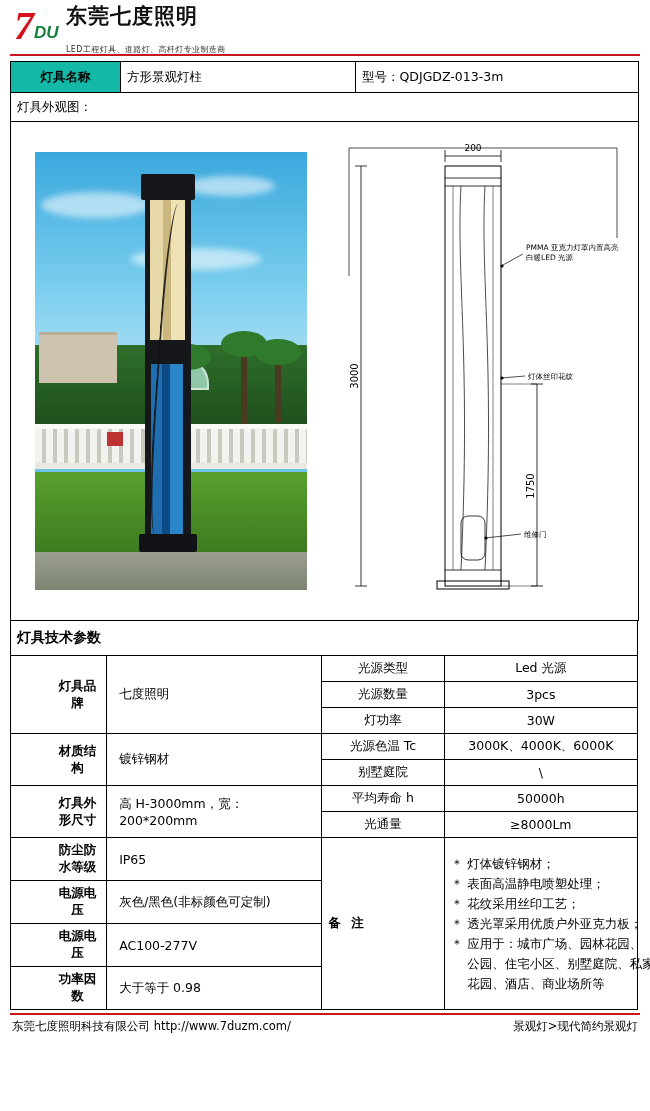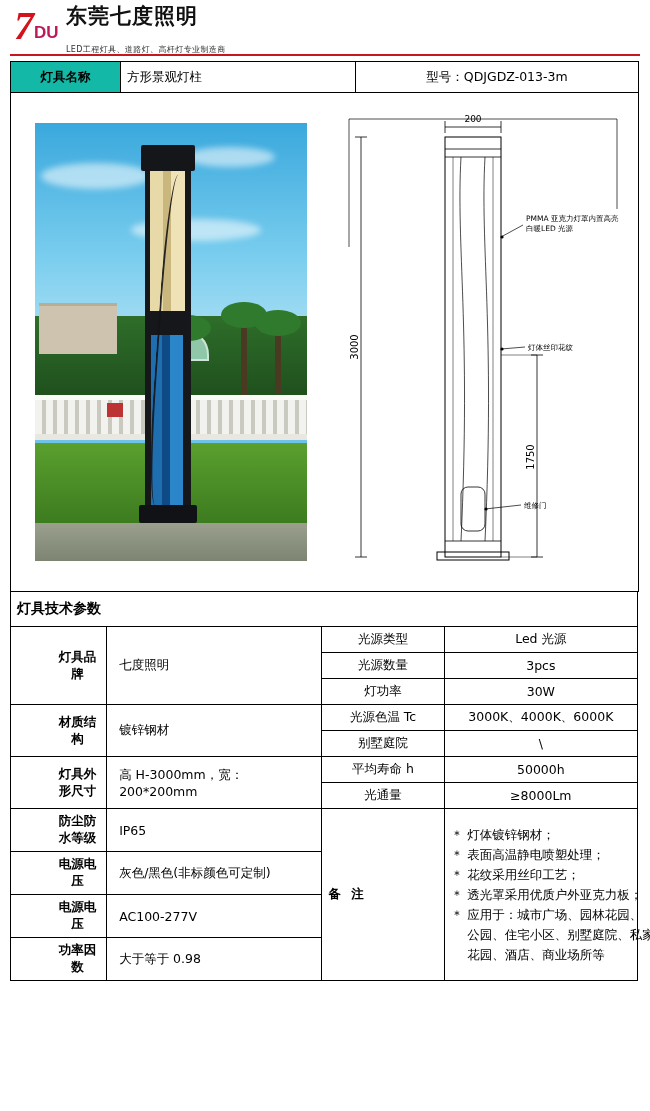--- a/index.html
+++ b/index.html
@@ -47,21 +47,22 @@
     color: #d4121c;
     line-height: 40px;
   }
   .logo-du {
     position: absolute;
     left: 20px;
     top: 16px;
     font-family: "Liberation Sans", sans-serif;
     font-size: 17px;
     font-weight: bold;
-    color: #be185d;
+    font-style: italic;
+    color: #15803d;
     line-height: 18px;
   }
   .logo-text {
     display: flex;
     flex-direction: column;
     justify-content: center;
   }
   .logo-title {
     font-family: "DejaVu Sans", sans-serif;
     font-size: 21px;
@@ -105,21 +106,21 @@
   .shaded {
     background: #14b8a6;
     text-align: center;
     font-weight: bold;
   }
   .row-name td { height: 22px; }
   .name-value {
     padding-left: 10px;
   }
   .model-cell {
-    text-align: center;
+    text-align: left;
     padding-right: 8px;
     font-size: 12.5px;
   }
   .appearance-label {
     height: 20px;
     padding-left: 8px;
   }
 
   
   .media-cell {
@@ -392,20 +393,23 @@
     <colgroup>
       <col style="width:110px">
       <col style="width:235px">
       <col style="width:283px">
     </colgroup>
     <tbody>
       <tr class="row-name">
         <td class="shaded">灯具名称</td>
         <td class="name-value">方形景观灯柱</td>
         <td class="model-cell">型号：QDJGDZ-013-3m</td>
+      </tr>
+      <tr>
+        <td class="appearance-label" colspan="3">灯具外观图：</td>
       </tr>
       <tr>
         <td class="media-cell" colspan="3">
           <div class="media-wrap">
 
             <div class="photo-side">
               <div class="photo">
                 <div class="sky"></div>
                 <div class="cloud c1"></div>
                 <div class="cloud c2"></div>
@@ -568,14 +572,19 @@
         <td class="lbl">电源电压</td>
         <td class="val">AC100-277V</td>
       </tr>
       <tr>
         <td class="lbl">功率因数</td>
         <td class="val">大于等于 0.98</td>
       </tr>
     </tbody>
   </table>
 
+  <div class="footer">
+    <div class="footer-rule"></div>
+    <div class="footer-left">东莞七度照明科技有限公司  http://www.7duzm.com/</div>
+    <div class="footer-right">景观灯&gt;现代简约景观灯</div>
+  </div>
 
 </div>
 
 </body></html>

